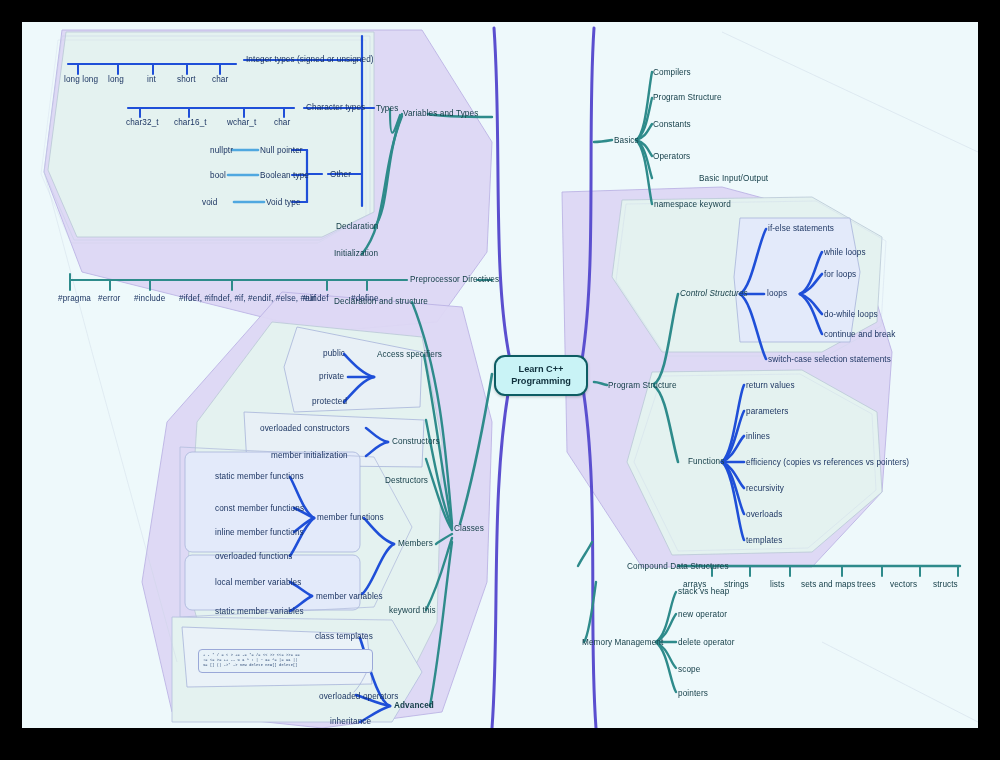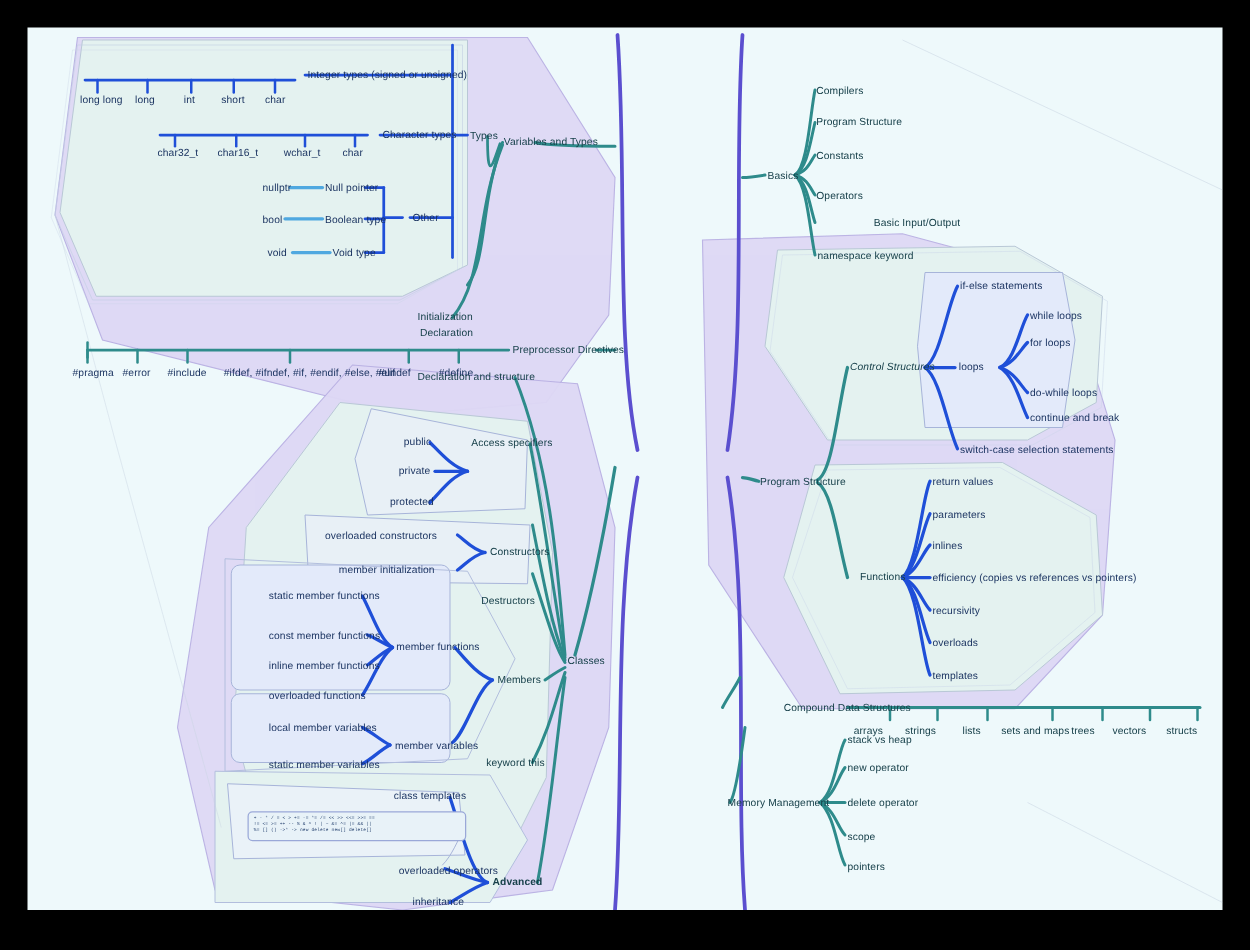--- a/index.html
+++ b/index.html
@@ -197,24 +197,28 @@
 
       <path d="M574,560 C570,590 566,615 562,620" stroke="#2e8b8b" stroke-width="2.4"></path>
       <path d="M634,620 C646,612 648,580 654,570" stroke="#2e8b8b" stroke-width="2.4"></path>
       <path d="M634,620 C646,614 648,600 654,592" stroke="#2e8b8b" stroke-width="2.4"></path>
       <path d="M634,620 C644,620 648,620 654,620" stroke="#2e8b8b" stroke-width="2.4"></path>
       <path d="M634,620 C646,626 648,640 654,646" stroke="#2e8b8b" stroke-width="2.4"></path>
       <path d="M634,620 C646,630 648,660 654,670" stroke="#2e8b8b" stroke-width="2.4"></path>
     </g>
   </svg>
 
+  <div class="root" style="left:472px;top:333px;width:72px;">
+    <div>Learn C++</div>
+    <div>Programming</div>
+  </div>
 
   <div class="lbl teal" style="left:381px;top:87px;">Variables and Types</div>
   <div class="lbl teal" style="left:354px;top:82px;">Types</div>
-  <div class="lbl teal" style="left:314px;top:200px;margin-top:40px;">Declaration</div>
+  <div class="lbl teal" style="left:314px;top:200px;">Declaration</div>
   <div class="lbl teal" style="left:312px;top:227px;">Initialization</div>
 
   <div class="lbl blue" style="left:224px;top:33px;">Integer types (signed or unsigned)</div>
   <div class="lbl blue" style="left:42px;top:53px;">long long</div>
   <div class="lbl blue" style="left:86px;top:53px;">long</div>
   <div class="lbl blue" style="left:125px;top:53px;">int</div>
   <div class="lbl blue" style="left:155px;top:53px;">short</div>
   <div class="lbl blue" style="left:190px;top:53px;">char</div>
 
   <div class="lbl blue" style="left:284px;top:81px;">Character types</div>
@@ -222,21 +226,21 @@
   <div class="lbl blue" style="left:152px;top:96px;">char16_t</div>
   <div class="lbl blue" style="left:205px;top:96px;">wchar_t</div>
   <div class="lbl blue" style="left:252px;top:96px;">char</div>
 
   <div class="lbl blue" style="left:308px;top:148px;">Other</div>
   <div class="lbl blue" style="left:238px;top:124px;">Null pointer</div>
   <div class="lbl blue" style="left:188px;top:124px;">nullptr</div>
   <div class="lbl blue" style="left:238px;top:149px;">Boolean type</div>
   <div class="lbl blue" style="left:188px;top:149px;">bool</div>
   <div class="lbl blue" style="left:244px;top:176px;">Void type</div>
-  <div class="lbl blue" style="left:192px;top:176px;">void</div>
+  <div class="lbl blue" style="left:180px;top:176px;">void</div>
 
   <div class="lbl teal" style="left:388px;top:253px;">Preprocessor Directives</div>
   <div class="lbl blue" style="left:36px;top:272px;">#pragma</div>
   <div class="lbl blue" style="left:76px;top:272px;">#error</div>
   <div class="lbl blue" style="left:112px;top:272px;">#include</div>
   <div class="lbl blue" style="left:157px;top:272px;">#ifdef, #ifndef, #if, #endif, #else, #elif</div>
   <div class="lbl blue" style="left:281px;top:272px;">#undef</div>
   <div class="lbl blue" style="left:329px;top:272px;">#define</div>
 
   <div class="lbl teal" style="left:432px;top:502px;">Classes</div>

